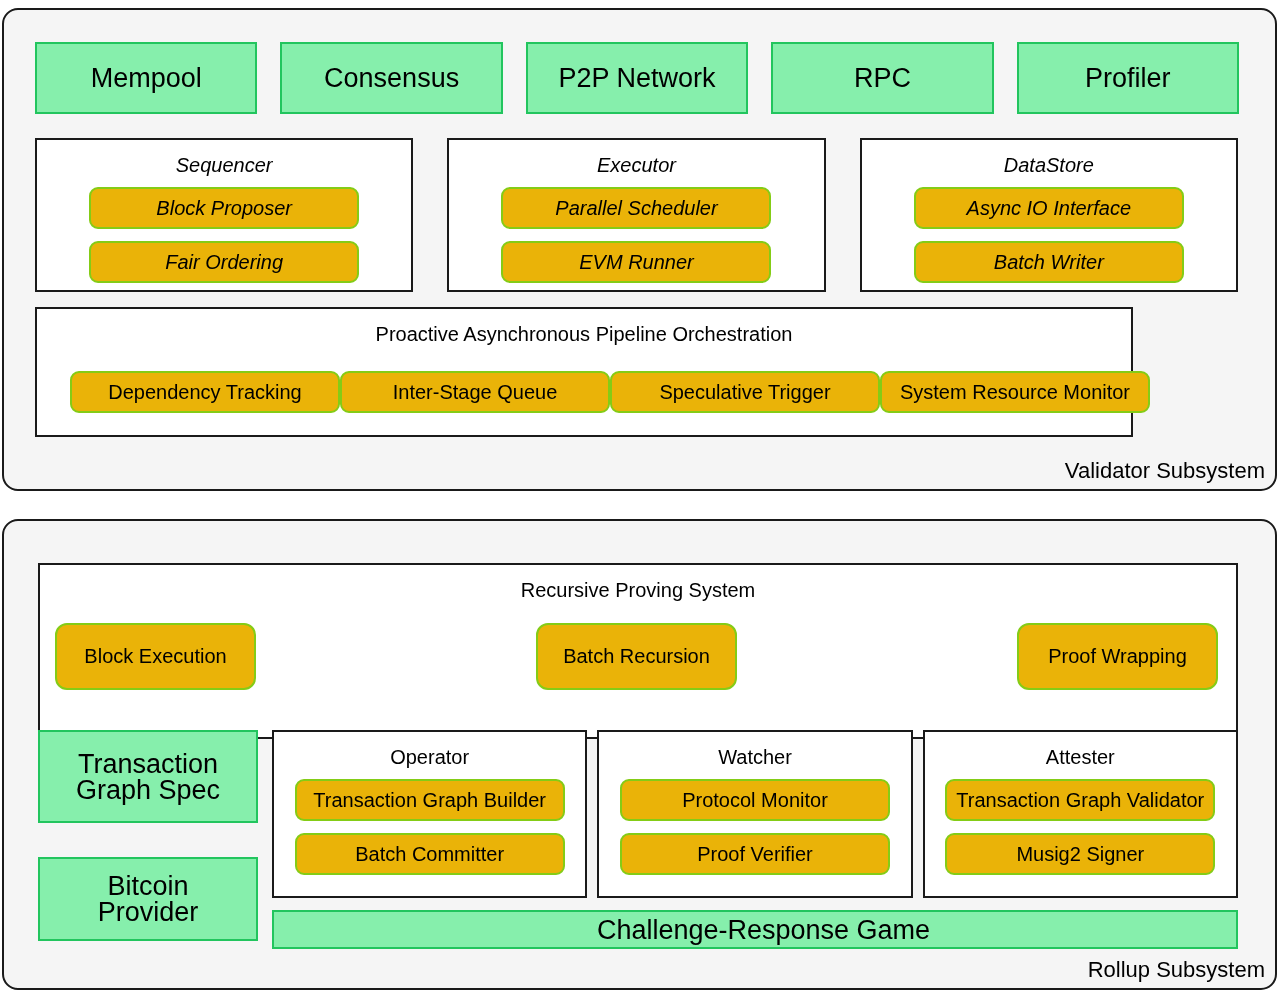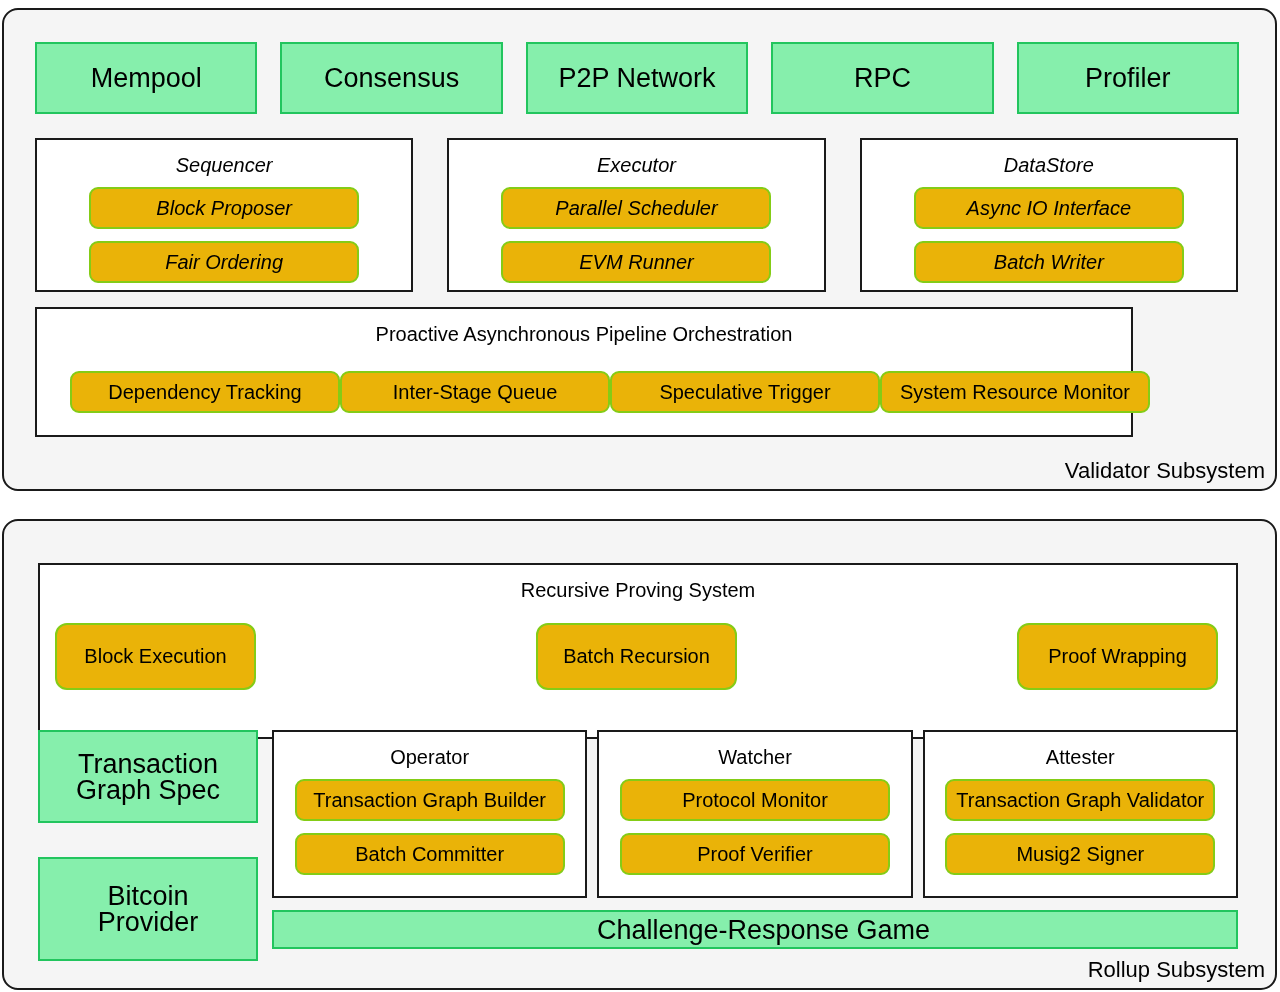--- a/index.html
+++ b/index.html
@@ -84,21 +84,21 @@
   }
   .proving-chip-row {
     position: absolute; left: 0; right: 0; top: 58px;
     display: flex; justify-content: space-between;
     padding: 0 18px 0 15px;
   }
   .proving-chip-row .chip { width: 201px; height: 67px; border-radius: 12px; }
 
   .side-box { position: absolute; left: 34px; width: 220px; padding: 0 18px; text-align: center; }
   #transaction-graph-spec-box { top: 209px; height: 93px; }
-  #bitcoin-provider-box       { top: 336px; height: 104px; }
+  #bitcoin-provider-box       { top: 336px; height: 84px; }
 
   .rollup-group-row {
     position: absolute; left: 268px; top: 209px; width: 966px; height: 168px;
     display: flex; gap: 10px;
   }
 
   .challenge-bar {
     position: absolute; left: 268px; top: 389px; width: 966px; height: 39px; padding-left: 17px;
   }
 </style>

